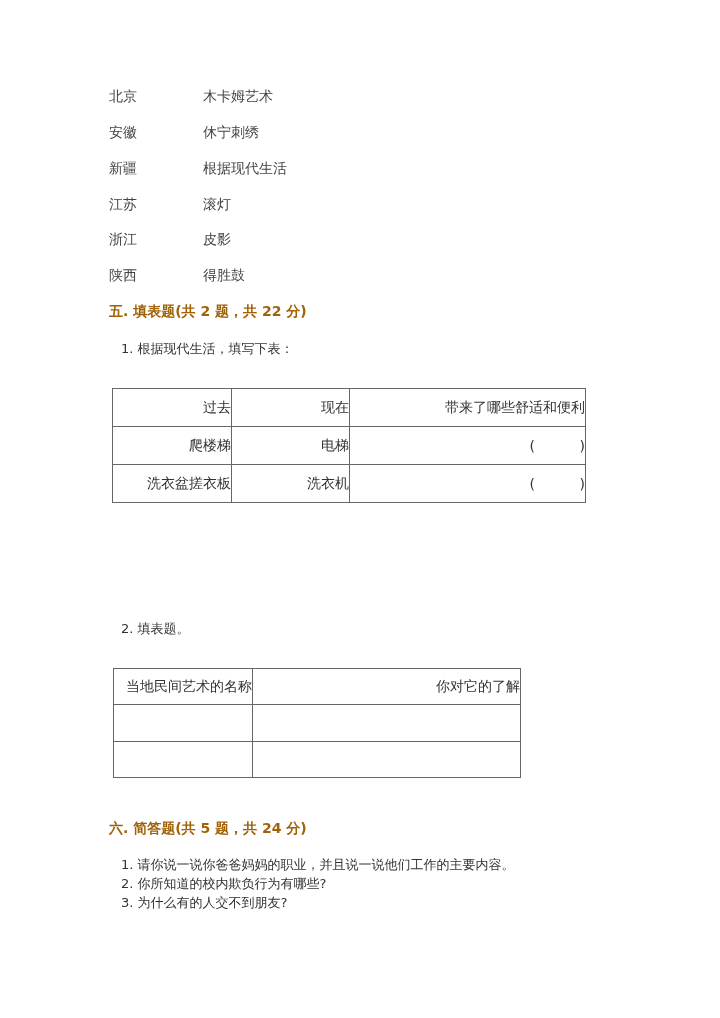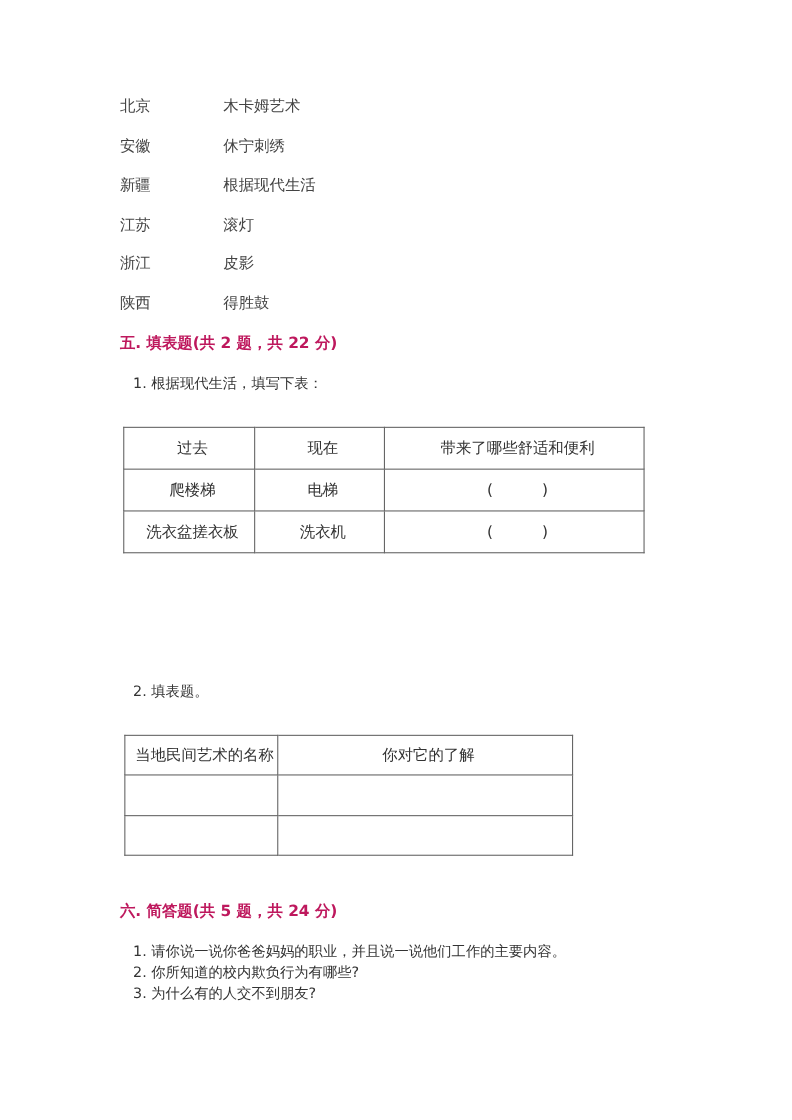--- a/index.html
+++ b/index.html
@@ -1,24 +1,24 @@
 <!DOCTYPE html>
 <html><head>
   <meta charset="utf-8">
   <style>
     html, body { margin: 0; padding: 0; background: #ffffff; }
     body { width: 720px; height: 1018px; position: relative; overflow: hidden;
       font-family: "DejaVu Sans", "Liberation Sans", sans-serif; color: #333; }
     .abs { position: absolute; white-space: nowrap; }
     .pair-left { left: 109px; font-size: 14px; color: #444; }
     .pair-right { left: 203px; font-size: 14px; color: #444; text-align: right; }
-    .section-title { left: 109px; font-size: 14px; font-weight: bold; color: #be185d; text-align: center; }
+    .section-title { left: 109px; font-size: 14px; font-weight: bold; color: #a16207; text-align: center; }
     .q { left: 109px; font-size: 13px; color: #333; margin-left: 12px; }
     table.grid { position: absolute; border-collapse: collapse; font-size: 14px; color: #333; }
-    table.grid td { border: 1.5px solid #666; padding: 0 0 0 6px; vertical-align: middle; text-align: center; }
+    table.grid td { border: 1.5px solid #666; padding: 0 0 0 6px; vertical-align: middle; text-align: right; }
     .paren { letter-spacing: 0; }
   </style>
 </head>
 <body>
 
 <div>
   <div class="abs pair-left" style="top:88px">北京</div>
   <div class="abs pair-right" style="top:88px">木卡姆艺术</div>
 
   <div class="abs pair-left" style="top:124px">安徽</div>

